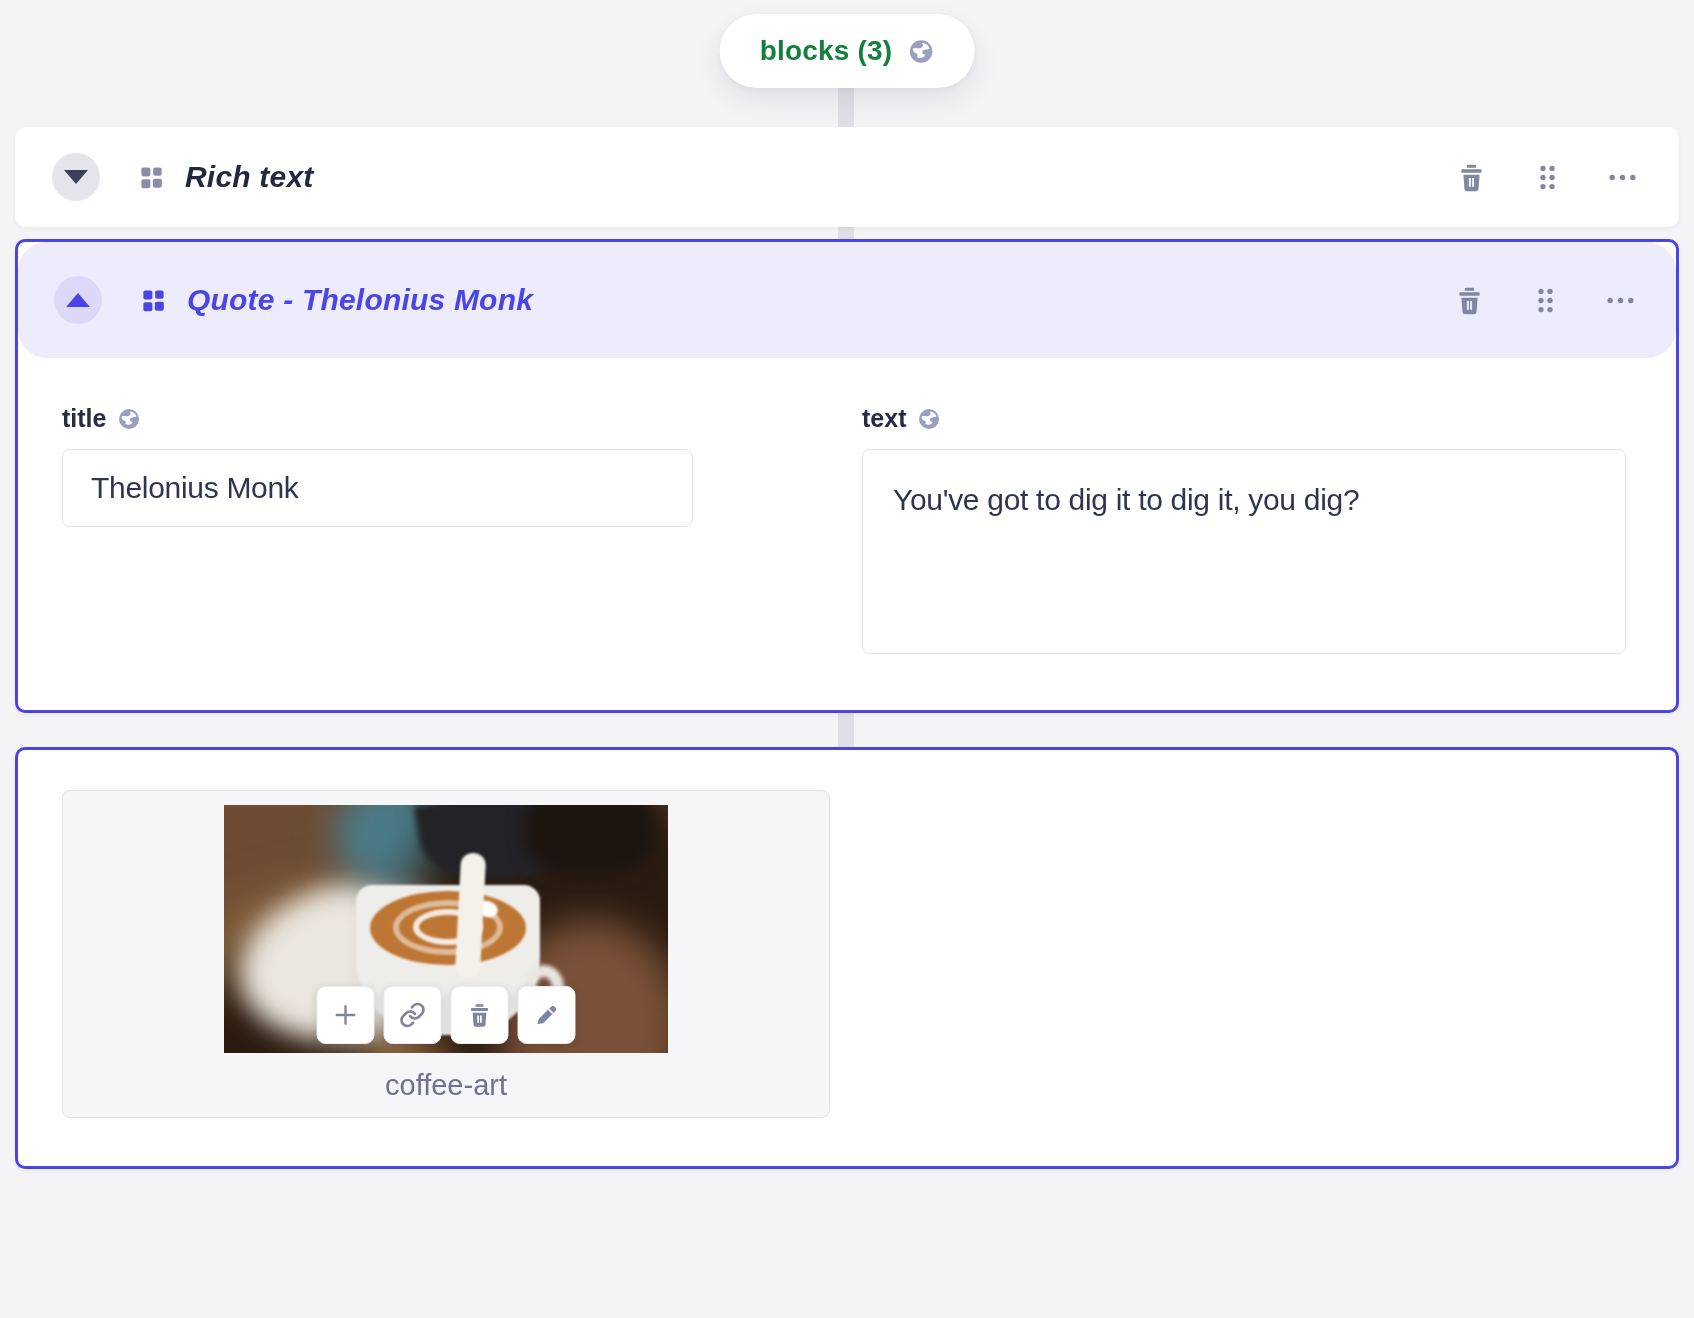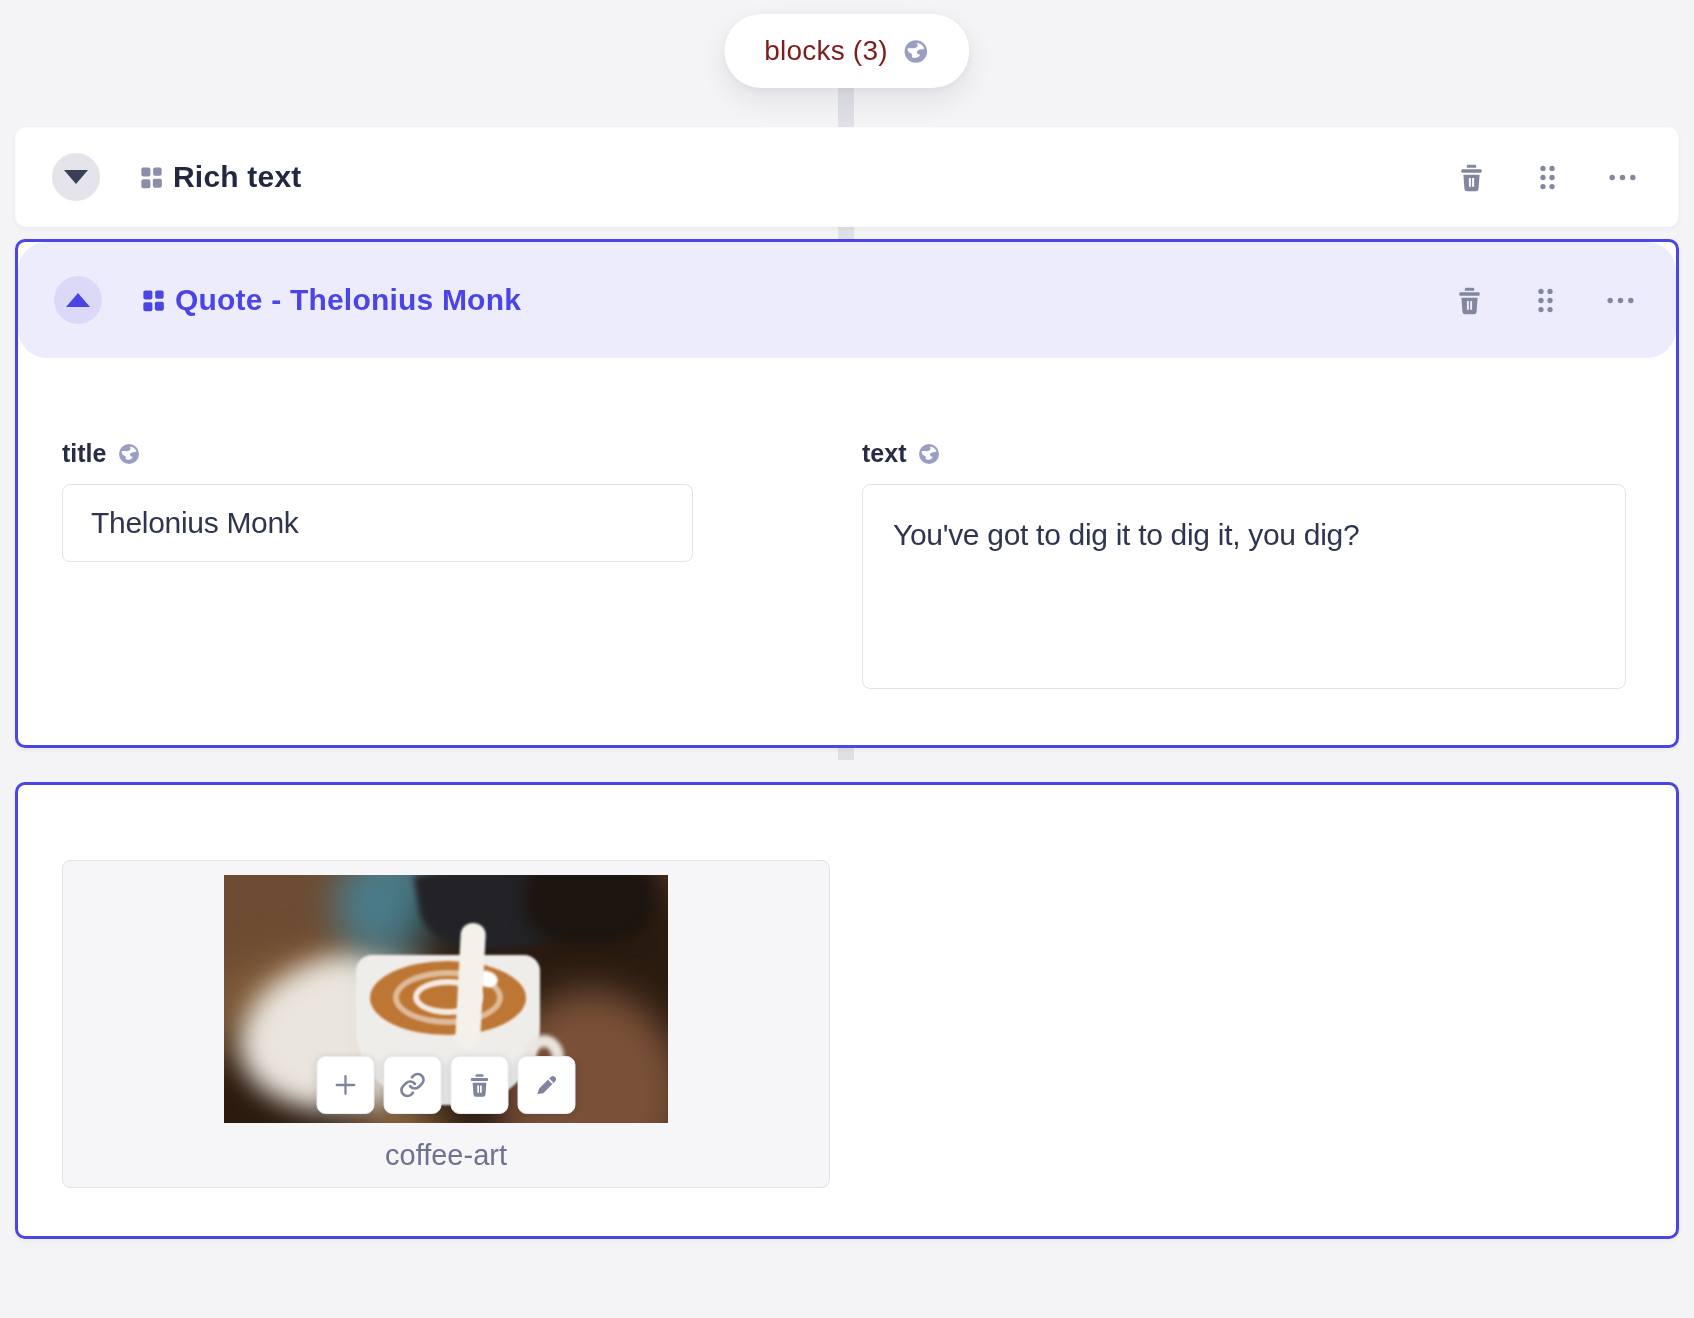--- a/index.html
+++ b/index.html
@@ -14,21 +14,21 @@
   
   .connector { position:absolute; left:838px; top:60px; width:16px; height:700px; background:#dfe0e6; z-index:0; }
 
   
   .pill {
     position:absolute; top:14px; left:50%; transform:translateX(-50%);
     height:74px; padding:0 40px; background:#fff; border-radius:38px;
     display:flex; align-items:center; gap:15px; z-index:3;
     box-shadow:0 12px 28px rgba(40,40,80,.09), 0 2px 6px rgba(40,40,80,.05);
   }
-  .pill-label { font-size:28px; font-weight:400; color:#7f1d1d; letter-spacing:.2px; }
+  .pill-label { font-size:28px; font-weight:700; color:#15803d; letter-spacing:.2px; }
   .globe { color:#9a9ec2; display:flex; }
 
   .blocks-col { position:absolute; left:15px; right:15px; top:127px; z-index:1; }
 
   .block { background:#fff; border-radius:10px; }
   .block.plain { height:100px; box-shadow:0 2px 4px rgba(30,30,60,.05); border:1px solid #fbfbfc; margin-bottom:12px; }
   .block.active { border:3px solid #4a45e4; overflow:hidden; box-shadow:0 2px 4px rgba(30,30,60,.05); }
   .block.quote { margin-bottom:34px; }
 
   .block-header { height:98px; display:flex; align-items:center; padding:0 40px 0 36px; }
@@ -37,27 +37,27 @@
   .toggle-circle {
     width:48px; height:48px; border-radius:50%; border:none; cursor:pointer;
     background:#e4e4ea; display:flex; align-items:center; justify-content:center; flex:0 0 auto;
   }
   .active .toggle-circle { background:#dcd9f8; }
   .tri-down { width:0; height:0; border-left:12px solid transparent; border-right:12px solid transparent; border-top:14px solid #3a3f5a; }
   .tri-up   { width:0; height:0; border-left:12px solid transparent; border-right:12px solid transparent; border-bottom:14px solid #4a45e4; }
 
   .grid-icon { margin-left:38px; color:#8b8ea8; display:flex; }
   .active .grid-icon { color:#4a45e4; }
-  .block-title { margin-left:8px; font-size:30px; font-weight:700; color:#23273f; letter-spacing:.2px; }
+  .block-title { margin-left:20px; font-size:30px; font-weight:700; color:#23273f; letter-spacing:.2px;font-style:italic; }
   .active .block-title { color:#4a45e4; }
 
   .header-actions { margin-left:auto; display:flex; align-items:center; gap:44px; color:#82869f; }
   .icon-btn { background:none; border:none; padding:0; color:inherit; cursor:pointer; display:flex; align-items:center; }
 
-  .block-content { padding:46px 50px 52px 44px;margin-top:35px; }
+  .block-content { padding:46px 50px 52px 44px; }
   .quote-content { display:flex; gap:32px; }
   .col-left { width:768px; flex:0 0 auto; }
   .col-right { flex:1; }
 
   .field-label { display:flex; align-items:center; gap:11px; font-size:25px; font-weight:700; color:#272c46; margin-bottom:16px; }
 
   .text-input {
     width:631px; height:78px; background:#fff; border:1px solid #e2e3e9; border-radius:8px;
     font-family:inherit; font-size:30px; color:#2f3550; letter-spacing:-.3px; padding:0 28px;
   }

